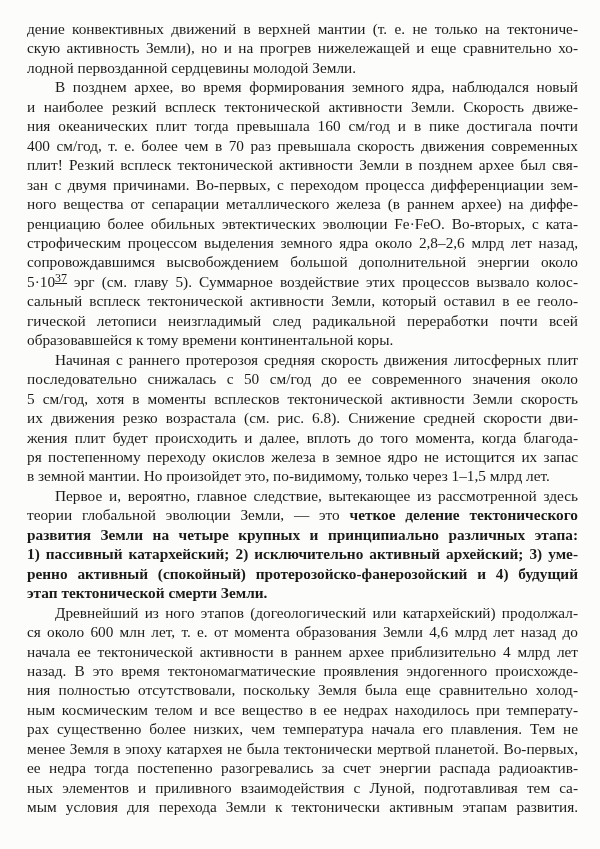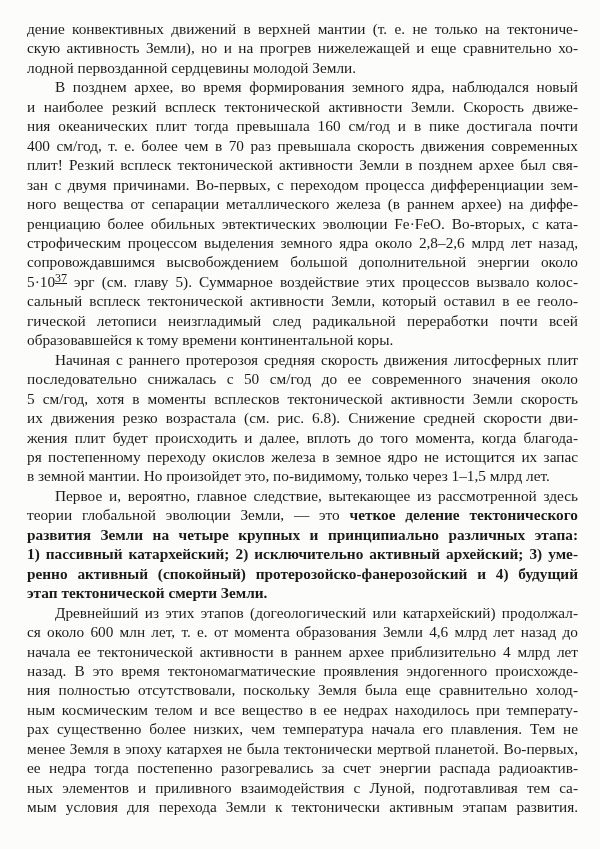--- a/index.html
+++ b/index.html
@@ -91,21 +91,21 @@
       </div>
       <div class="paragraph">
         <div class="line just indent"><span>Первое и, вероятно, главное следствие, вытекающее из рассмотренной здесь</span></div>
         <div class="line just"><span>теории глобальной эволюции Земли, — это </span><span class="b">четкое деление тектонического</span></div>
         <div class="line just"><span class="b">развития Земли на четыре крупных и принципиально различных этапа:</span></div>
         <div class="line just"><span class="b">1) пассивный катархейский; 2) исключительно активный архейский; 3) уме-</span></div>
         <div class="line just"><span class="b">ренно активный (спокойный) протерозойско-фанерозойский и 4) будущий</span></div>
         <div class="line"><span class="b">этап тектонической смерти Земли.</span></div>
       </div>
       <div class="paragraph">
-        <div class="line just indent"><span>Древнейший из этих этапов (догеологический или катархейский) продолжал-</span></div>
+        <div class="line just indent"><span>Древнейший из ного этапов (догеологический или катархейский) продолжал-</span></div>
         <div class="line just"><span>ся около 600 млн лет, т. е. от момента образования Земли 4,6 млрд лет назад до</span></div>
         <div class="line just"><span>начала ее тектонической активности в раннем архее приблизительно 4 млрд лет</span></div>
         <div class="line just"><span>назад. В это время тектономагматические проявления эндогенного происхожде-</span></div>
         <div class="line just"><span>ния полностью отсутствовали, поскольку Земля была еще сравнительно холод-</span></div>
         <div class="line just"><span>ным космическим телом и все вещество в ее недрах находилось при температу-</span></div>
         <div class="line just"><span>рах существенно более низких, чем температура начала его плавления. Тем не</span></div>
         <div class="line just"><span>менее Земля в эпоху катархея не была тектонически мертвой планетой. Во-первых,</span></div>
         <div class="line just"><span>ее недра тогда постепенно разогревались за счет энергии распада радиоактив-</span></div>
         <div class="line just"><span>ных элементов и приливного взаимодействия с Луной, подготавливая тем са-</span></div>
         <div class="line just"><span>мым условия для перехода Земли к тектонически активным этапам развития.</span></div>

